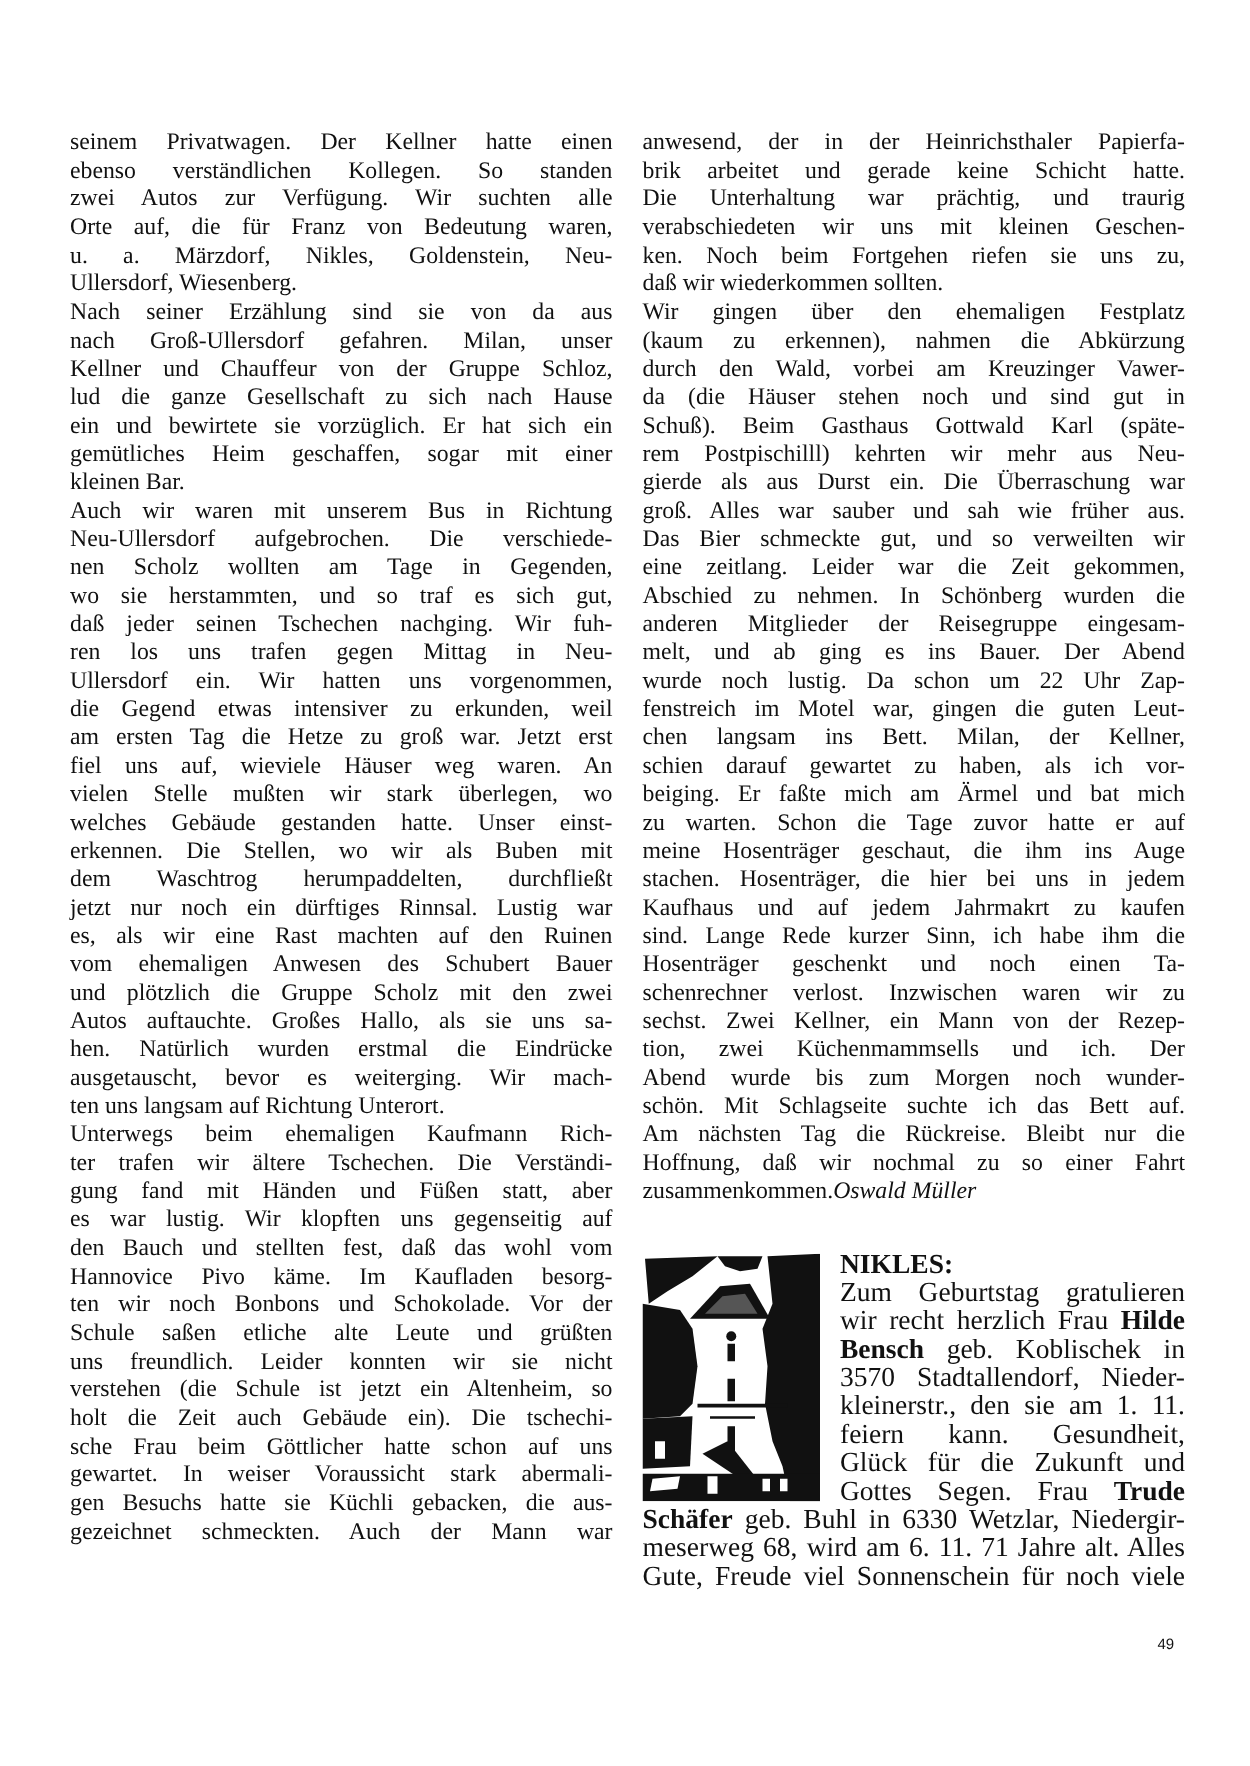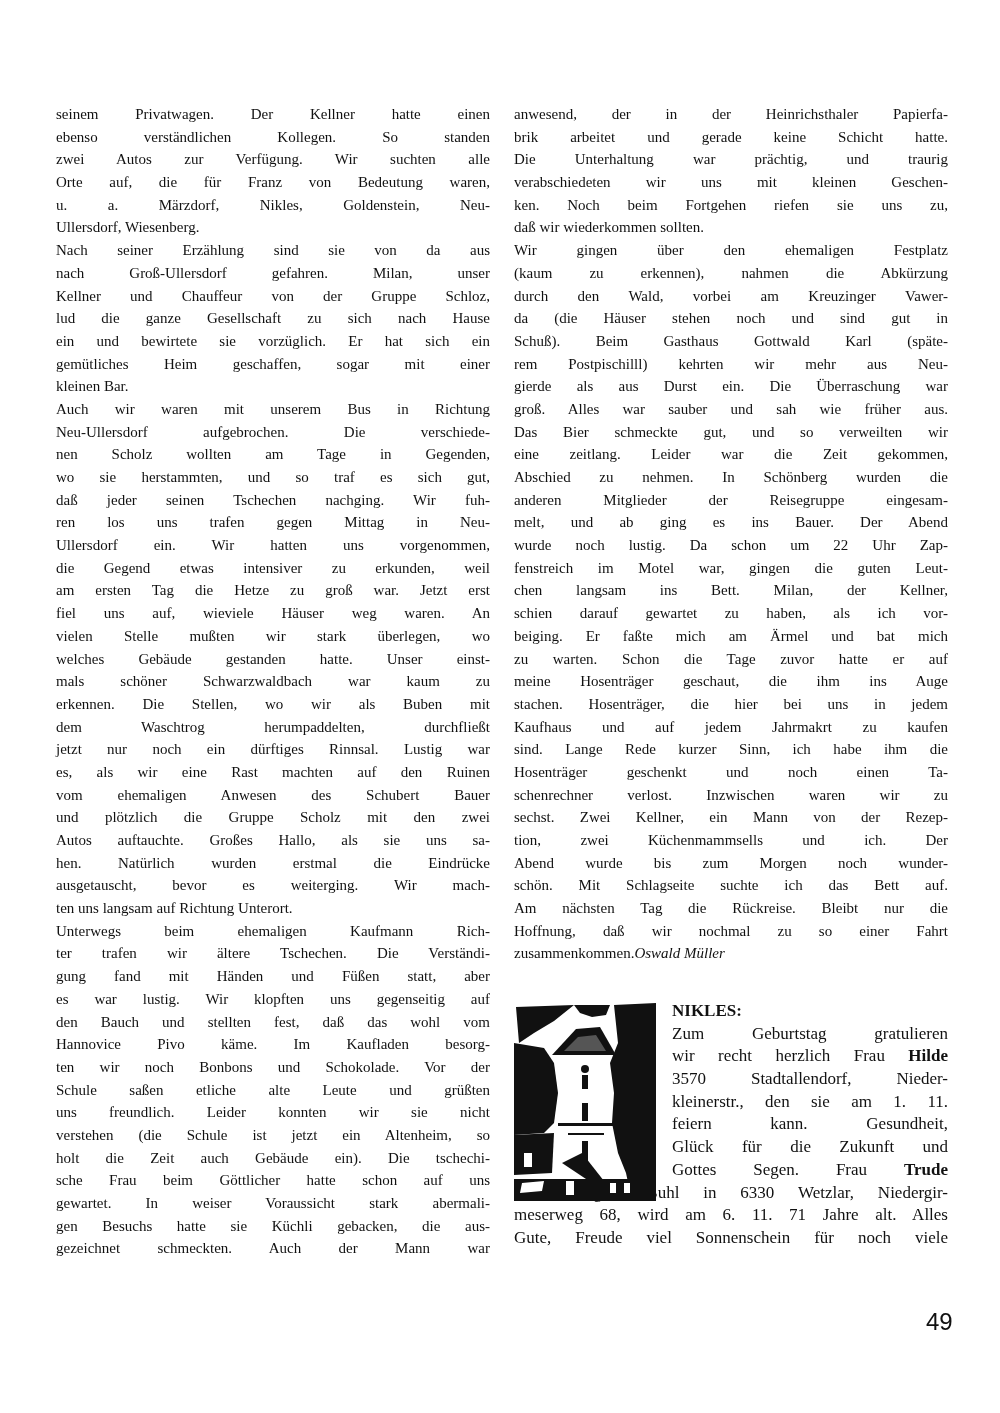--- a/index.html
+++ b/index.html
@@ -3,45 +3,45 @@
 <meta charset="utf-8">
 <style>
   html, body { margin: 0; padding: 0; background: #ffffff; }
   body {
     width: 1000px; height: 1413px; position: relative; overflow: hidden;
     font-family: "Liberation Serif", "DejaVu Serif", serif;
     color: #111111;
   }
   .col {
     position: absolute; top: 103px; width: 434px;
-    font-size: 15px; line-height: 22.7px;
+    font-size: 19px; line-height: 22.7px;
   }
   .col-left { left: 56px; }
   .col-right { left: 514px; }
   .line {
     display: block; white-space: nowrap;
     text-align: justify; text-align-last: justify; height: 22.7px;
   }
   .line.last { text-align-last: left; }
   .sig-line { display: flex; justify-content: flex-start; white-space: nowrap; height: 22.7px; font-family: Liberation Serif, serif; }
   .sig { font-style: italic; }
   .notice {
     position: absolute; left: 514px; top: 1000px; width: 434px;
-    font-size: 17px; line-height: 22.7px;
+    font-size: 22px; line-height: 22.7px;
   }
   .illus {
     position: absolute; left: 0; top: 3px; width: 142px; height: 198px;
   }
   .notice-text { margin-left: 158px; }
   .notice-full { margin-left: 0; }
   .heading { font-weight: bold; display: block; height: 22.7px; }
   b { font-weight: bold; }
   .page-number {
     position: absolute; left: 926px; top: 1308px;
-    font-family: "Liberation Sans", "DejaVu Sans", sans-serif; font-size: 24px;
+    font-family: "Liberation Sans", "DejaVu Sans", sans-serif; font-size: 12px;
   }
 </style>
 </head>
 <body>
 
 <div class="col col-left">
     <span class="line">seinem Privatwagen. Der Kellner hatte einen</span>
     <span class="line">ebenso verständlichen Kollegen. So standen</span>
     <span class="line">zwei Autos zur Verfügung. Wir suchten alle</span>
     <span class="line">Orte auf, die für Franz von Bedeutung waren,</span>
@@ -59,21 +59,20 @@
     <span class="line">nen Scholz wollten am Tage in Gegenden,</span>
     <span class="line">wo sie herstammten, und so traf es sich gut,</span>
     <span class="line">daß jeder seinen Tschechen nachging. Wir fuh-</span>
     <span class="line">ren los uns trafen gegen Mittag in Neu-</span>
     <span class="line">Ullersdorf ein. Wir hatten uns vorgenommen,</span>
     <span class="line">die Gegend etwas intensiver zu erkunden, weil</span>
     <span class="line">am ersten Tag die Hetze zu groß war. Jetzt erst</span>
     <span class="line">fiel uns auf, wieviele Häuser weg waren. An</span>
     <span class="line">vielen Stelle mußten wir stark überlegen, wo</span>
     <span class="line">welches Gebäude gestanden hatte. Unser einst-</span>
-    <span class="line">mals schöner Schwarzwaldbach war kaum zu</span>
     <span class="line">erkennen. Die Stellen, wo wir als Buben mit</span>
     <span class="line">dem Waschtrog herumpaddelten, durchfließt</span>
     <span class="line">jetzt nur noch ein dürftiges Rinnsal. Lustig war</span>
     <span class="line">es, als wir eine Rast machten auf den Ruinen</span>
     <span class="line">vom ehemaligen Anwesen des Schubert Bauer</span>
     <span class="line">und plötzlich die Gruppe Scholz mit den zwei</span>
     <span class="line">Autos auftauchte. Großes Hallo, als sie uns sa-</span>
     <span class="line">hen. Natürlich wurden erstmal die Eindrücke</span>
     <span class="line">ausgetauscht, bevor es weiterging. Wir mach-</span>
     <span class="line last">ten uns langsam auf Richtung Unterort.</span>
@@ -166,20 +165,21 @@
     <path d="M8,180 L30,178 L28,188 L6,190 Z" fill="#fff"></path>
     <rect x="52" y="178" width="8" height="14" fill="#fff"></rect>
     <rect x="96" y="180" width="6" height="10" fill="#fff"></rect>
     <rect x="110" y="180" width="6" height="10" fill="#fff"></rect>
   </svg>
   <div class="notice-text">
     <span class="heading">NIKLES:</span>
     <div id="notice-narrow">
         <span class="line">Zum Geburtstag gratulieren</span>
         <span class="line">wir recht herzlich Frau <b>Hilde</b></span>
+        <span class="line"><b>Bensch</b> geb. Koblischek in</span>
         <span class="line">3570 Stadtallendorf, Nieder-</span>
         <span class="line">kleinerstr., den sie am 1. 11.</span>
         <span class="line">feiern kann. Gesundheit,</span>
         <span class="line">Glück für die Zukunft und</span>
         <span class="line">Gottes Segen. Frau <b>Trude</b></span>
       </div>
   </div>
   <div class="notice-full" id="notice-full">
       <span class="line"><b>Schäfer</b> geb. Buhl in 6330 Wetzlar, Niedergir-</span>
       <span class="line">meserweg 68, wird am 6. 11. 71 Jahre alt. Alles</span>

